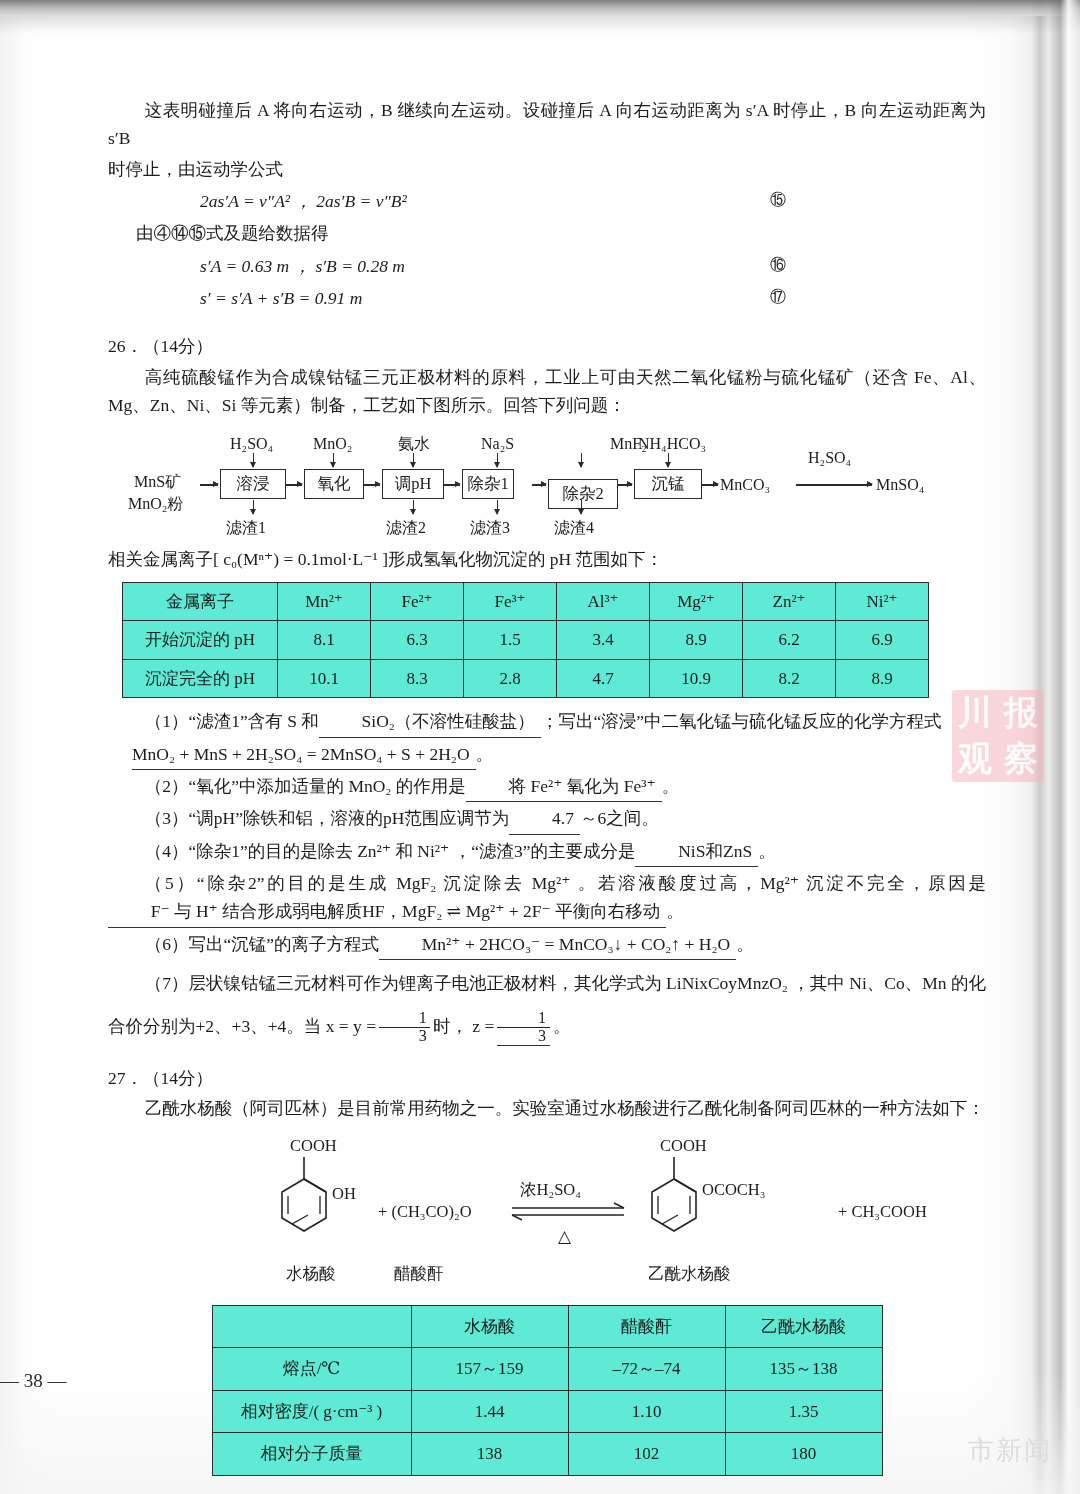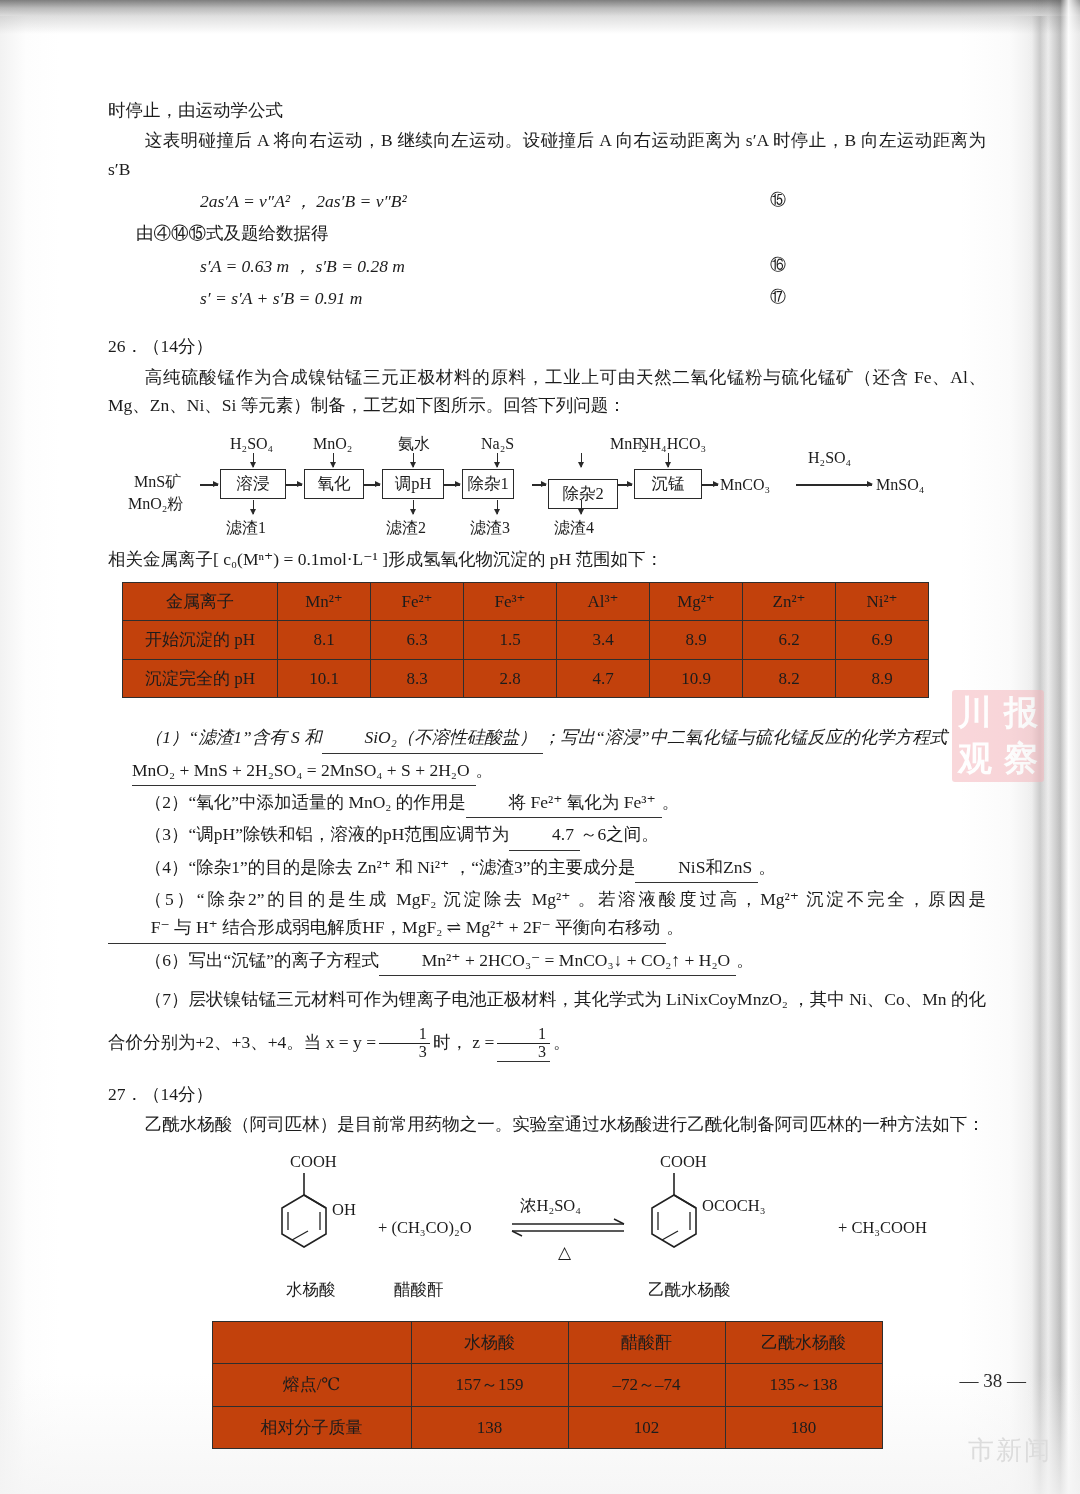--- a/index.html
+++ b/index.html
@@ -75,21 +75,21 @@
     border-top:6px solid #2a2a2a;
   }
   .flow-arrow-r{position:absolute;height:1.2px;background:#2a2a2a;}
   .flow-arrow-r::after{
     content:"";position:absolute;right:-1px;top:-3.2px;
     border-top:3.8px solid transparent;border-bottom:3.8px solid transparent;
     border-left:6px solid #2a2a2a;
   }
 
   
-  table.grid{border-collapse:collapse;font-size:17px;background:#c2410c;}
+  table.grid{border-collapse:collapse;font-size:17px;background:#5eead4;}
   table.grid td{border:1.2px solid #2e2e2e;text-align:center;padding:5px 2px;height:26px;}
   #tbl-ions{margin:8px 0 6px 14px;}
   #tbl-ions td.rowhdr{text-align:center;width:150px;}
   #tbl-props{margin:10px auto 4px auto;}
   #tbl-props td{padding:7px 4px;}
   #tbl-props td.rowhdr{width:190px;}
   #tbl-props td.colv{width:148px;}
 
   
   #scheme{position:relative;height:168px;margin:4px 0 2px 0;}
@@ -105,40 +105,40 @@
     font-family:"Liberation Serif",serif;
     align-items:center;justify-items:center;
     filter:blur(.3px);
   }
   #wm-bottom{
     position:absolute;right:28px;bottom:26px;
     font-size:26px;color:#dcdcdc;letter-spacing:2px;
     font-family:"Liberation Sans",sans-serif;
   }
   #footer{
-    position:absolute;left:16px;top:1370px;width:1010px;
-    text-align:right;font-size:19px;color:#2a2a2a;
+    position:absolute;left:0;top:1370px;width:1010px;
+    text-align:left;font-size:19px;color:#2a2a2a;
   }
 </style>
 </head>
 <body>
 
 <div id="page"></div>
 <div id="top-shadow"></div>
 <div id="top-shadow2"></div>
 <div id="right-gutter"></div>
 <div id="bottom-fade"></div>
 
 <div id="content">
 
+  <div class="p" style="text-indent:2.1em;">
+    <span>这表明碰撞后 A 将向右运动，B 继续向左运动。设碰撞后 A 向右运动距离为 s′A 时停止，B 向左运动距离为 s′B</span>
+  </div>
   <div class="p">
     <span>时停止，由运动学公式</span>
-  </div>
-  <div class="p" style="text-indent:2.1em;">
-    <span>这表明碰撞后 A 将向右运动，B 继续向左运动。设碰撞后 A 向右运动距离为 s′A 时停止，B 向左运动距离为 s′B</span>
   </div>
   <div class="eq">
     <span class="it">2as′A = v″A² ， 2as′B = v″B²</span>
     <span class="eqnum">⑮</span>
   </div>
   <div class="p" style="padding-left:28px;">
     <span>由④⑭⑮式及题给数据得</span>
   </div>
   <div class="eq">
     <span class="it">s′A = 0.63 m ， s′B = 0.28 m</span>
@@ -237,21 +237,21 @@
         <td>8.3</td>
         <td>2.8</td>
         <td>4.7</td>
         <td>10.9</td>
         <td>8.2</td>
         <td>8.9</td>
       </tr>
     </tbody>
   </table>
 
-  <div class="p indent" style="margin-top:25px;font-style:italic;">
+  <div class="p indent" style="margin-top:9px;">
     <span>（1）</span><span>“滤渣1”含有 S 和</span><span class="ul-ans">SiO₂（不溶性硅酸盐）</span><span>；写出“溶浸”中二氧化锰与硫化锰反应的化学方程式</span>
   </div>
   <div class="p">
     <span class="ul-ans" style="padding-left:0;margin-left:24px;">MnO₂ + MnS + 2H₂SO₄ = 2MnSO₄ + S + 2H₂O</span><span>。</span>
   </div>
 
   <div class="p indent">
     <span>（2）</span><span>“氧化”中添加适量的 MnO₂ 的作用是</span><span class="ul-ans">将 Fe²⁺ 氧化为 Fe³⁺</span><span>。</span>
   </div>
 
@@ -337,20 +337,26 @@
         <td class="colv">醋酸酐</td>
         <td class="colv">乙酰水杨酸</td>
       </tr>
       <tr>
         <td class="rowhdr">熔点/℃</td>
         <td>157～159</td>
         <td>–72～–74</td>
         <td>135～138</td>
       </tr>
       <tr>
+        <td class="rowhdr">相对密度/( g·cm⁻³ )</td>
+        <td>1.44</td>
+        <td>1.10</td>
+        <td>1.35</td>
+      </tr>
+      <tr>
         <td class="rowhdr">相对分子质量</td>
         <td>138</td>
         <td>102</td>
         <td>180</td>
       </tr>
     </tbody>
   </table>
 
 </div>
 

